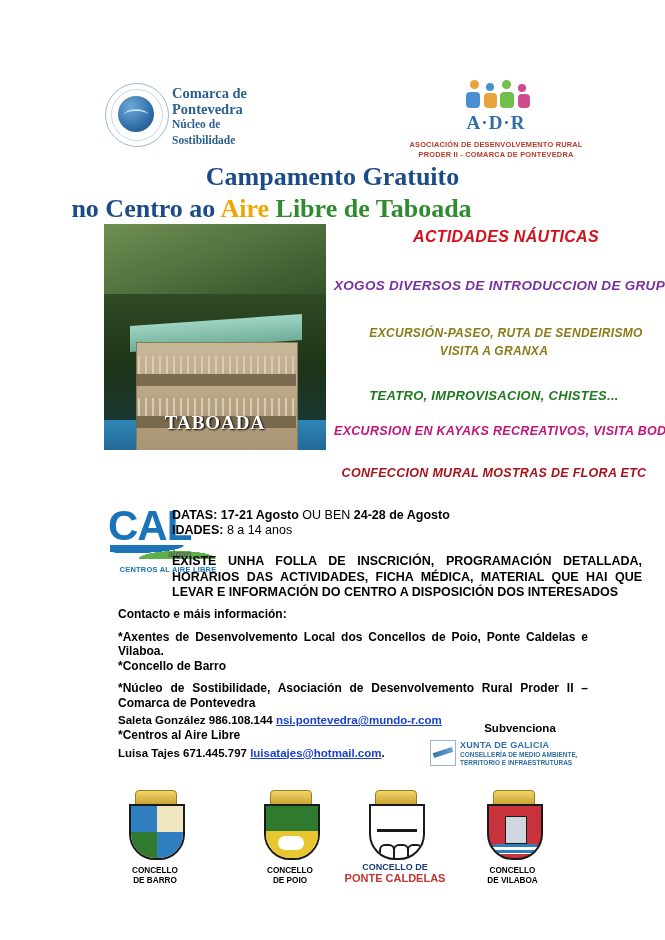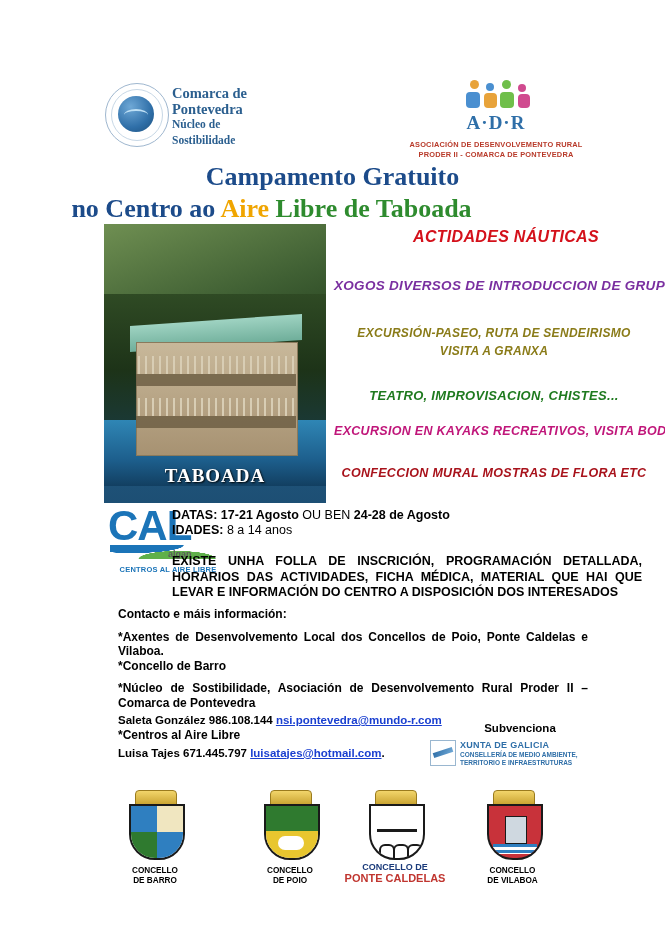--- a/index.html
+++ b/index.html
@@ -61,21 +61,21 @@
   .title2{
     position:absolute;top:194px;left:0;width:543px;text-align:center;
     font-family:"Liberation Serif", serif;font-weight:bold;font-size:26px;
     color:#1c4b8a;
   }
   .title2 .orange{color:#f0a500;}
   .title2 .green{color:#2e8b2e;}
 
   
   .photo{
-    position:absolute;left:104px;top:224px;width:222px;height:279px;
+    position:absolute;left:104px;top:224px;width:222px;height:226px;
     background:linear-gradient(#2b6ea0,#1d4f74);
     overflow:hidden;
   }
   .photo .hill{
     position:absolute;left:0;top:0;width:222px;height:120px;
     background:linear-gradient(160deg,#6f8f52 0%,#3f5f33 60%,#24401f 100%);
   }
   .photo .trees{
     position:absolute;left:0;top:70px;width:222px;height:190px;
     background:linear-gradient(180deg,#2f4a24 0%,#1d3318 40%,#173f56 100%);
@@ -292,21 +292,21 @@
     <div class="balcony"></div>
     <div class="rail"></div>
     <div class="balcony2"></div>
     <div class="rail2"></div>
     <div class="photo-caption">TABOADA</div>
   </div>
 
   <div class="acts">
     <div class="act red" style="position:absolute;left:12px;top:0;width:320px;font-size:16px;">ACTIDADES NÁUTICAS</div>
     <div class="act purple" style="position:absolute;left:0;top:50px;width:320px;font-size:13.5px;">XOGOS DIVERSOS  DE INTRODUCCION DE GRUPO</div>
-    <div class="act olive" style="position:absolute;left:0;top:98px;width:320px;font-size:12px;">EXCURSIÓN-PASEO, RUTA DE SENDEIRISMO</div>
+    <div class="act olive" style="position:absolute;left:12px;top:98px;width:320px;font-size:12px;">EXCURSIÓN-PASEO, RUTA DE SENDEIRISMO</div>
     <div class="act olive" style="position:absolute;left:0;top:116px;width:320px;font-size:12px;">VISITA A GRANXA</div>
     <div class="act green" style="position:absolute;left:0;top:160px;width:320px;font-size:13px;">TEATRO, IMPROVISACION, CHISTES...</div>
     <div class="act magenta" style="position:absolute;left:0;top:196px;width:320px;font-size:12.5px;">EXCURSION EN KAYAKS RECREATIVOS, VISITA BODEGA</div>
     <div class="act darkred" style="position:absolute;left:0;top:238px;width:320px;font-size:12.5px;">CONFECCION MURAL MOSTRAS DE FLORA ETC</div>
   </div>
 
   <div class="cal">
     <div class="word">CAL</div>
     <div class="wave"></div>
     <div class="algan">algan</div>

